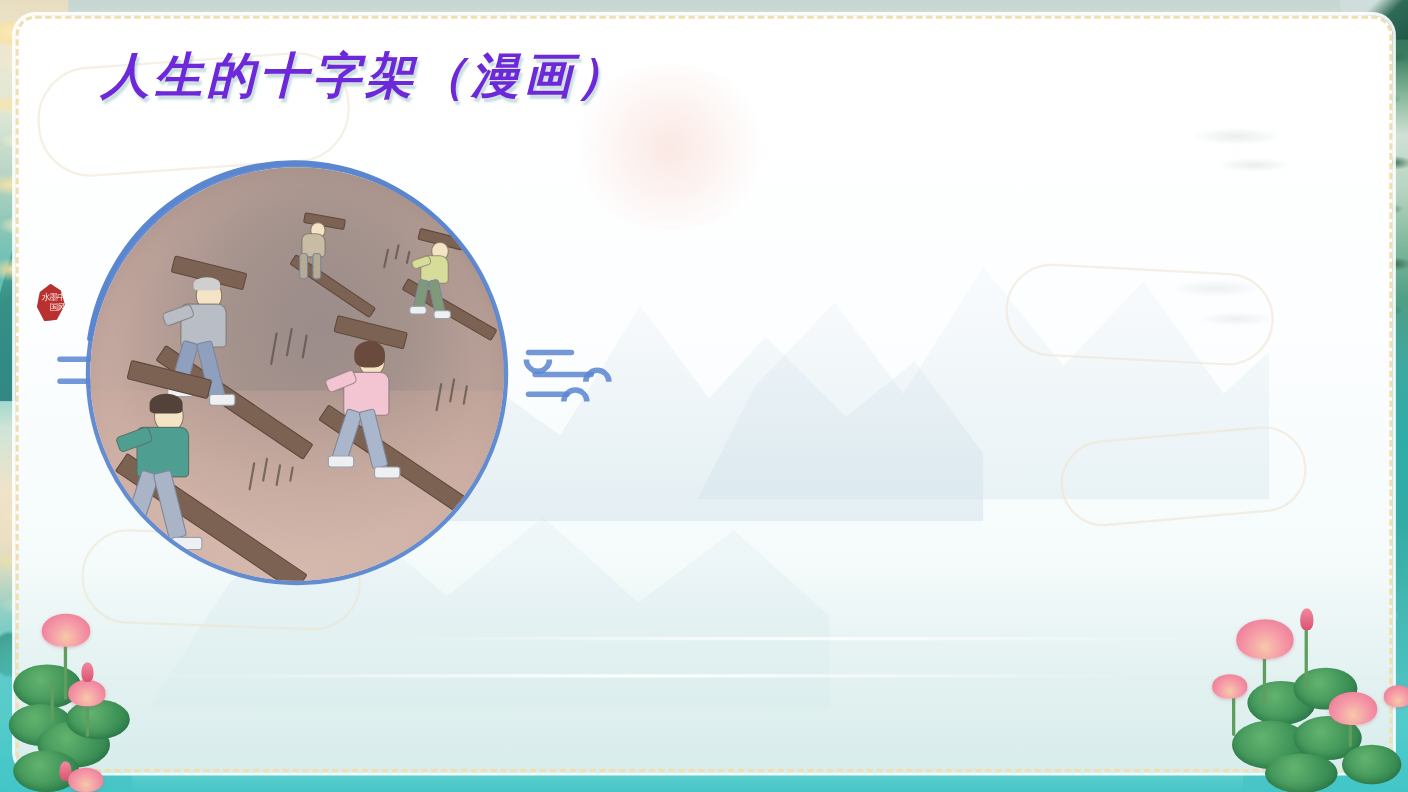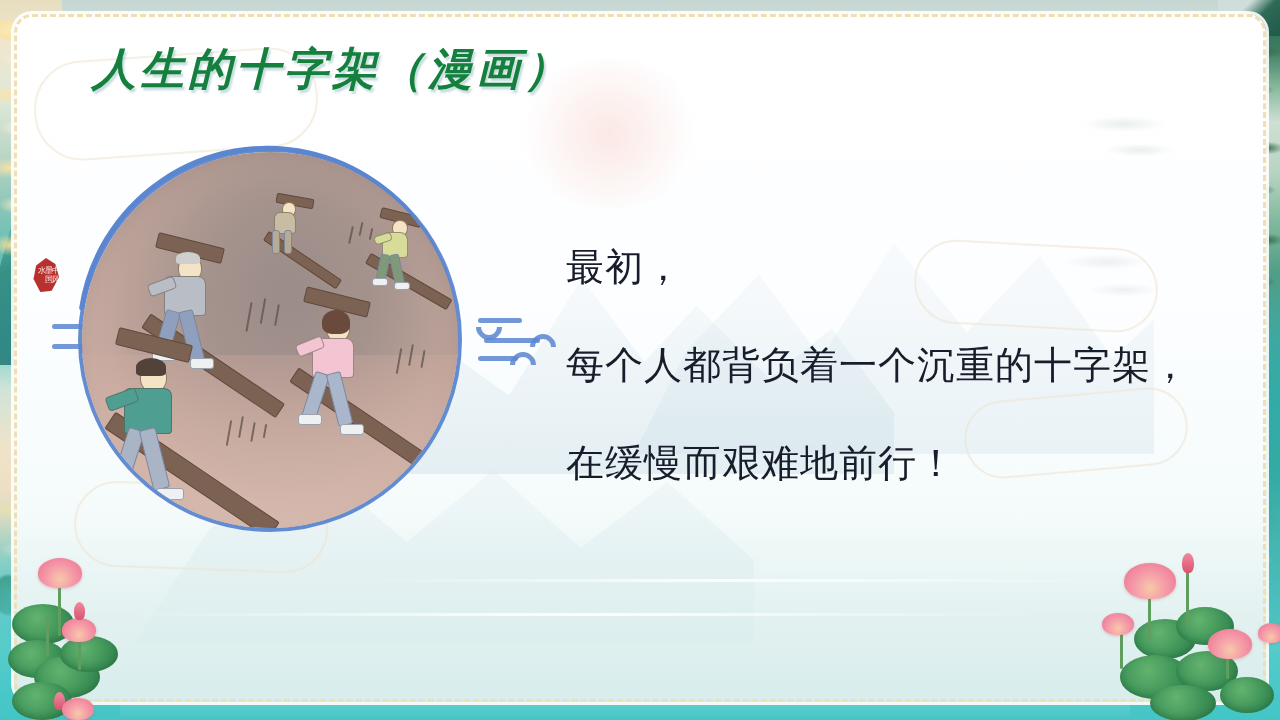--- a/index.html
+++ b/index.html
@@ -199,21 +199,21 @@
   }
   .wm-pink{
     left:500px;top:45px;width:190px;height:150px;border-radius:50%;
     background:radial-gradient(circle, rgba(248,214,206,.55) 0%, rgba(248,214,206,0) 70%);
   }
 
   
   .title{
     position:absolute;left:92px;top:48px;
     font-size:44px;line-height:1;font-weight:700;
-    color:#15803d;
+    color:#6d28d9;
     letter-spacing:4px;
     font-family:"Liberation Serif","DejaVu Serif",serif;
     font-style:italic;
     text-shadow:2px 3px 2px rgba(120,170,175,.40);
     white-space:nowrap;
   }
 
   
   .circle-wrap{position:absolute;left:60px;top:130px;width:420px;height:420px;}
   .ring-svg{position:absolute;left:0;top:0;width:420px;height:420px;overflow:visible;}
@@ -424,25 +424,20 @@
         <div class="shoe" style="left:4px;top:134px;width:26px;height:10px;"></div>
         <div class="shoe" style="left:52px;top:146px;width:26px;height:10px;"></div>
       </div>
       <div class="swoosh" style="left:146px;top:268px;height:26px;transform:rotate(10deg);"></div>
       <div class="swoosh" style="left:158px;top:264px;height:22px;transform:rotate(10deg);"></div>
       <div class="swoosh" style="left:170px;top:270px;height:20px;transform:rotate(10deg);"></div>
       <div class="swoosh" style="left:182px;top:272px;height:14px;transform:rotate(10deg);"></div>
     </div>
   </div>
 
-  <div class="body-text">
-    <div class="line">最初，</div>
-    <div class="line">每个人都背负着一个沉重的十字架，</div>
-    <div class="line">在缓慢而艰难地前行！</div>
-  </div>
 
   <div class="lotus" style="left:8px;top:540px;width:180px;height:180px;">
     <div class="pad" style="left:4px;top:64px;width:62px;height:40px;"></div>
     <div class="pad" style="left:0px;top:100px;width:58px;height:38px;"></div>
     <div class="pad" style="left:26px;top:116px;width:66px;height:42px;"></div>
     <div class="pad" style="left:4px;top:142px;width:60px;height:38px;"></div>
     <div class="pad" style="left:52px;top:96px;width:58px;height:36px;"></div>
     <div class="stem" style="left:50px;top:38px;height:58px;"></div>
     <div class="stem" style="left:70px;top:84px;height:46px;"></div>
     <div class="stem" style="left:38px;top:76px;height:40px;"></div>

